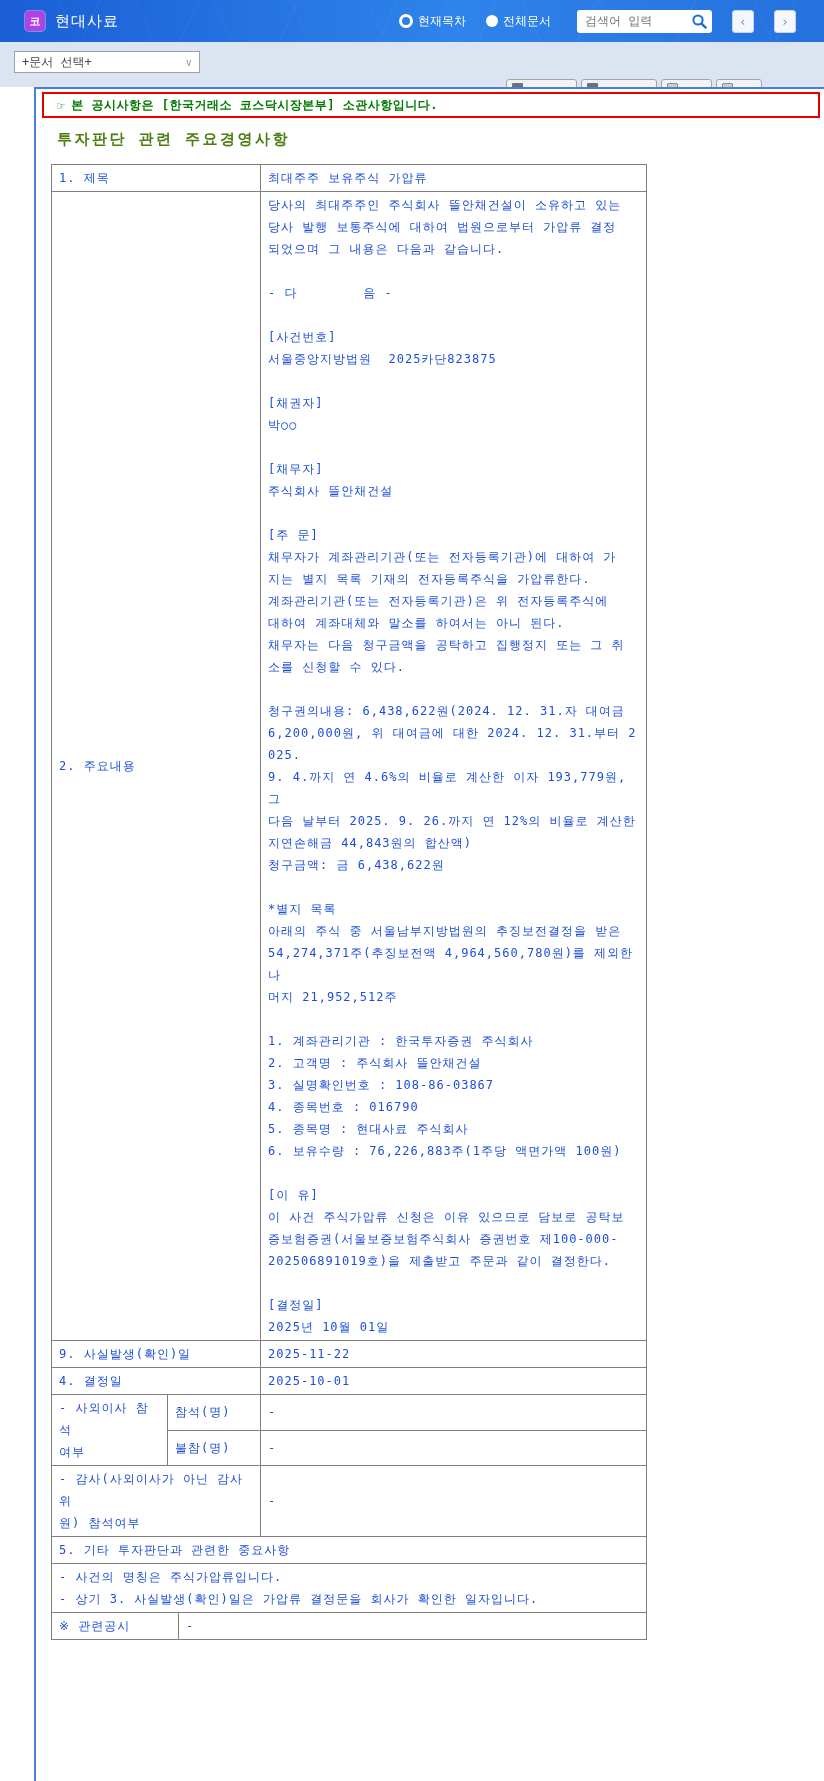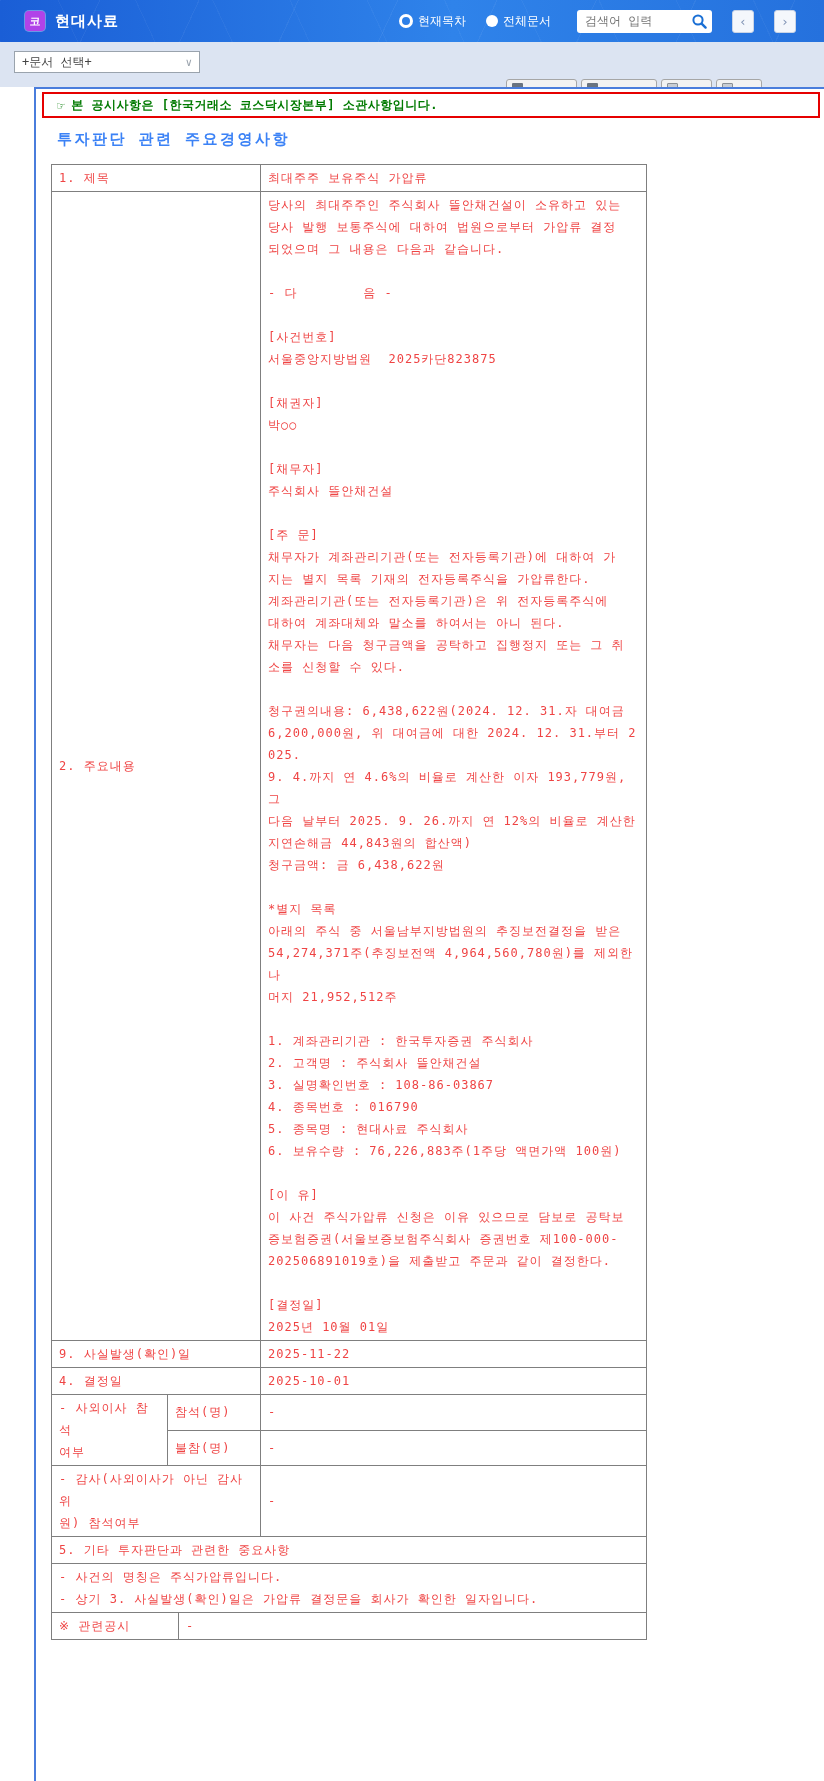--- a/index.html
+++ b/index.html
@@ -23,21 +23,21 @@
       repeating-linear-gradient(65deg, rgba(255,255,255,0.04) 0 1px, transparent 1px 70px),
       linear-gradient(90deg,var(--header-blue-1) 0%,var(--header-blue-2) 55%,#2571dd 100%);
     display:flex;align-items:center;justify-content:space-between;
   }
   .brand{display:flex;align-items:center;gap:10px;padding-left:25px;}
   .badge{
     width:20px;height:20px;border-radius:4px;background:var(--badge-purple);
     color:#fff;font-size:11px;font-weight:bold;display:flex;align-items:center;justify-content:center;
     box-shadow:0 0 0 1px rgba(255,255,255,0.35);
   }
-  .company{color:#fff;font-weight:bold;font-size:15px;letter-spacing:1px;}
+  .company{color:#fff;font-weight:normal;font-size:15px;letter-spacing:1px;}
   .topbar-right{display:flex;align-items:center;gap:20px;padding-right:28px;}
   .radio{display:flex;align-items:center;gap:5px;color:#fff;font-size:12px;cursor:pointer;}
   .radio-dot{width:12px;height:12px;border-radius:50%;display:inline-block;}
   .radio-dot.ring{border:3px solid #fff;background:transparent;width:14px;height:14px;}
   .radio-dot.solid{background:#fff;}
   .searchbox{
     width:135px;height:23px;background:#fff;border-radius:3px;margin-left:6px;
     display:flex;align-items:center;padding:0 4px 0 8px;
   }
   .searchbox input{
@@ -73,31 +73,31 @@
     position:absolute;left:34px;top:87px;width:790px;height:1694px;background:#fff;
     border-top:2px solid var(--panel-line);border-left:2px solid var(--panel-line);
   }
   .notice{
     margin:3px 4px 0 6px;height:26px;border:2px solid var(--notice-red);
     display:flex;align-items:center;gap:6px;padding-left:13px;
     color:var(--notice-green);font-weight:bold;font-size:12px;letter-spacing:0.5px;background:#fff;
   }
   .notice .hand{font-size:13px;}
   .doc-title{
-    margin:12px 0 0 21px;font-size:15px;font-weight:bold;color:#3b82f6;
+    margin:12px 0 0 21px;font-size:15px;font-weight:bold;color:#4d7c0f;
     letter-spacing:2.5px;
   }
   
   table.disc{
     border-collapse:collapse;table-layout:fixed;width:595px;margin:15px 0 0 15px;
   }
   table.disc col.c1{width:116px;} table.disc col.c2{width:11px;}
   table.disc col.c3{width:82px;}  table.disc col.c4{width:386px;}
   table.disc td{
-    border:1px solid var(--border-gray);padding:2px 7px;font-size:12px;color:#ef4444;
+    border:1px solid var(--border-gray);padding:2px 7px;font-size:12px;color:#1d4ed8;
     letter-spacing:1px;line-height:22px;vertical-align:middle;word-break:break-all;
   }
   td.h-row1{height:21px;}
   td.h-std{height:24px;}
   .prewrap{white-space:pre-wrap;}
   td.content-cell{padding:2px 7px;margin-left:44px;}
 </style>
 </head>
 <body>
 

